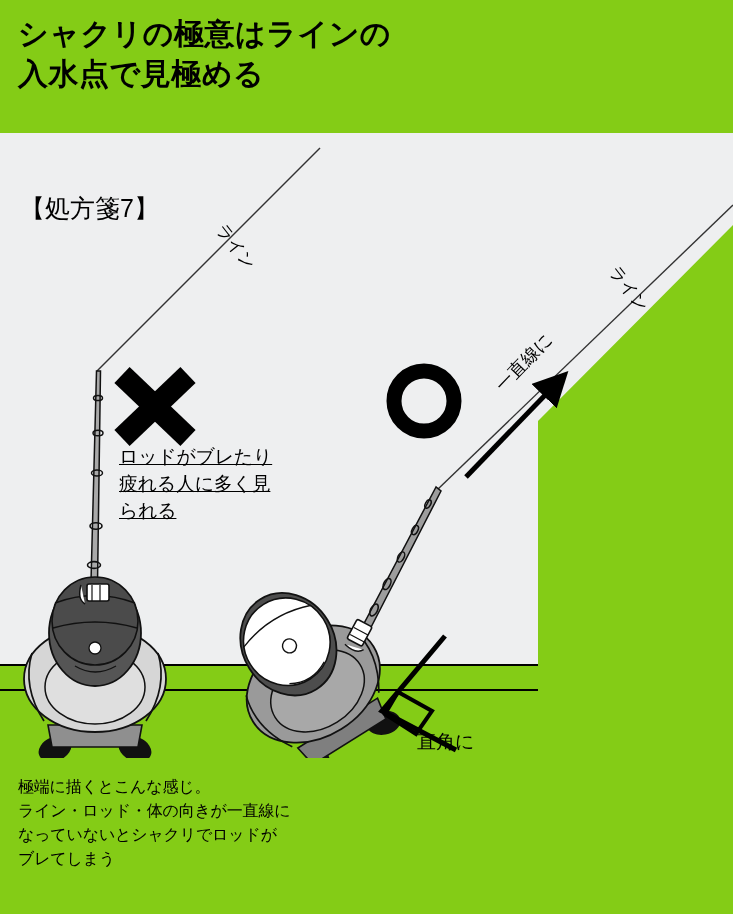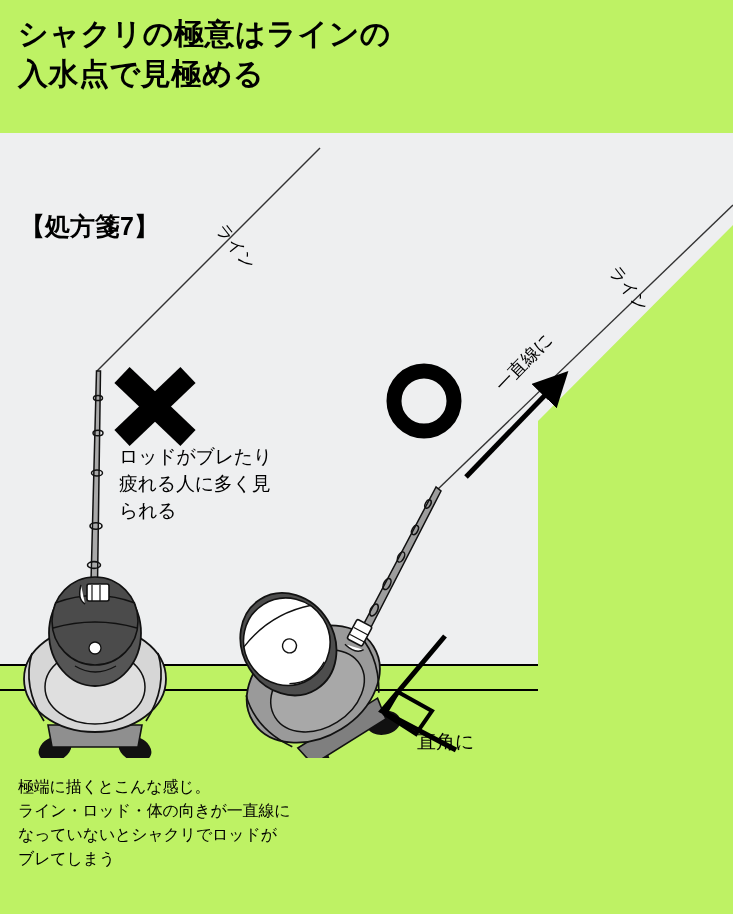--- a/index.html
+++ b/index.html
@@ -12,21 +12,21 @@
     height: 914px;
     font-family: "Liberation Sans", "DejaVu Sans", sans-serif;
     color: #000000;
     overflow: hidden;
     position: relative;
   }
   #page {
     position: relative;
     width: 733px;
     height: 914px;
-    background: #bef264;
+    background: #84cc16;
   }
 
   
   #heading {
     position: absolute;
     left: 18px;
     top: 14px;
     width: 600px;
     font-size: 30px;
     font-weight: bold;
@@ -48,31 +48,32 @@
     display: block;
   }
 
   
   .ovl {
     position: absolute;
     white-space: pre-line;
   }
   #rx-label {
     left: 20px;
-    top: 77px;
+    top: 59px;
     font-size: 25px;
-    font-weight: bold;
+    font-weight: normal;
     letter-spacing: 0px;
   }
   #x-caption {
     left: 119px;
     top: 311px;
     font-size: 19px;
     line-height: 1.42;
     letter-spacing: -0.3px;
+    text-decoration: underline;
   }
   #right-angle-label {
     left: 417px;
     top: 596px;
     font-size: 19px;
   }
   .vlabel {
     font-size: 17px;
     letter-spacing: 0px;
     transform-origin: left top;

